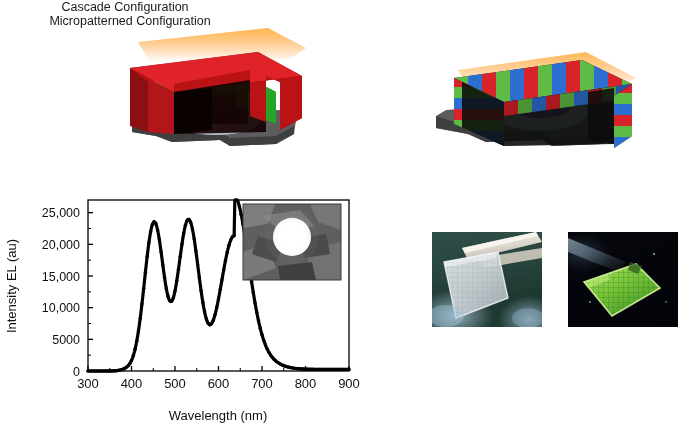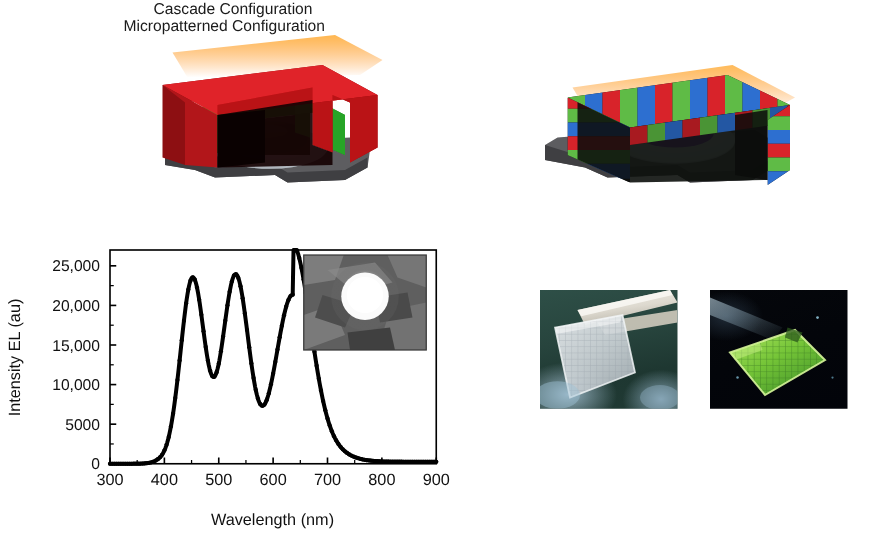--- a/index.html
+++ b/index.html
@@ -13,21 +13,21 @@
     position: relative;
     font-family: "Liberation Sans", sans-serif;
     overflow: hidden;
   }
   .panel { position: absolute; }
 
   
   .fig-title {
     font-size: 12.5px;
     color: #1a1a1a;
-    text-align: right;
+    text-align: center;
     white-space: nowrap;
   }
   #title-cascade { left: 75px; top: 8px; width: 250px; }
   #title-micro   { left: 405px; top: 8px; width: 260px; }
 
   
   .device-stage { position: absolute; }
   .device-svg { display: block; }
 
   

